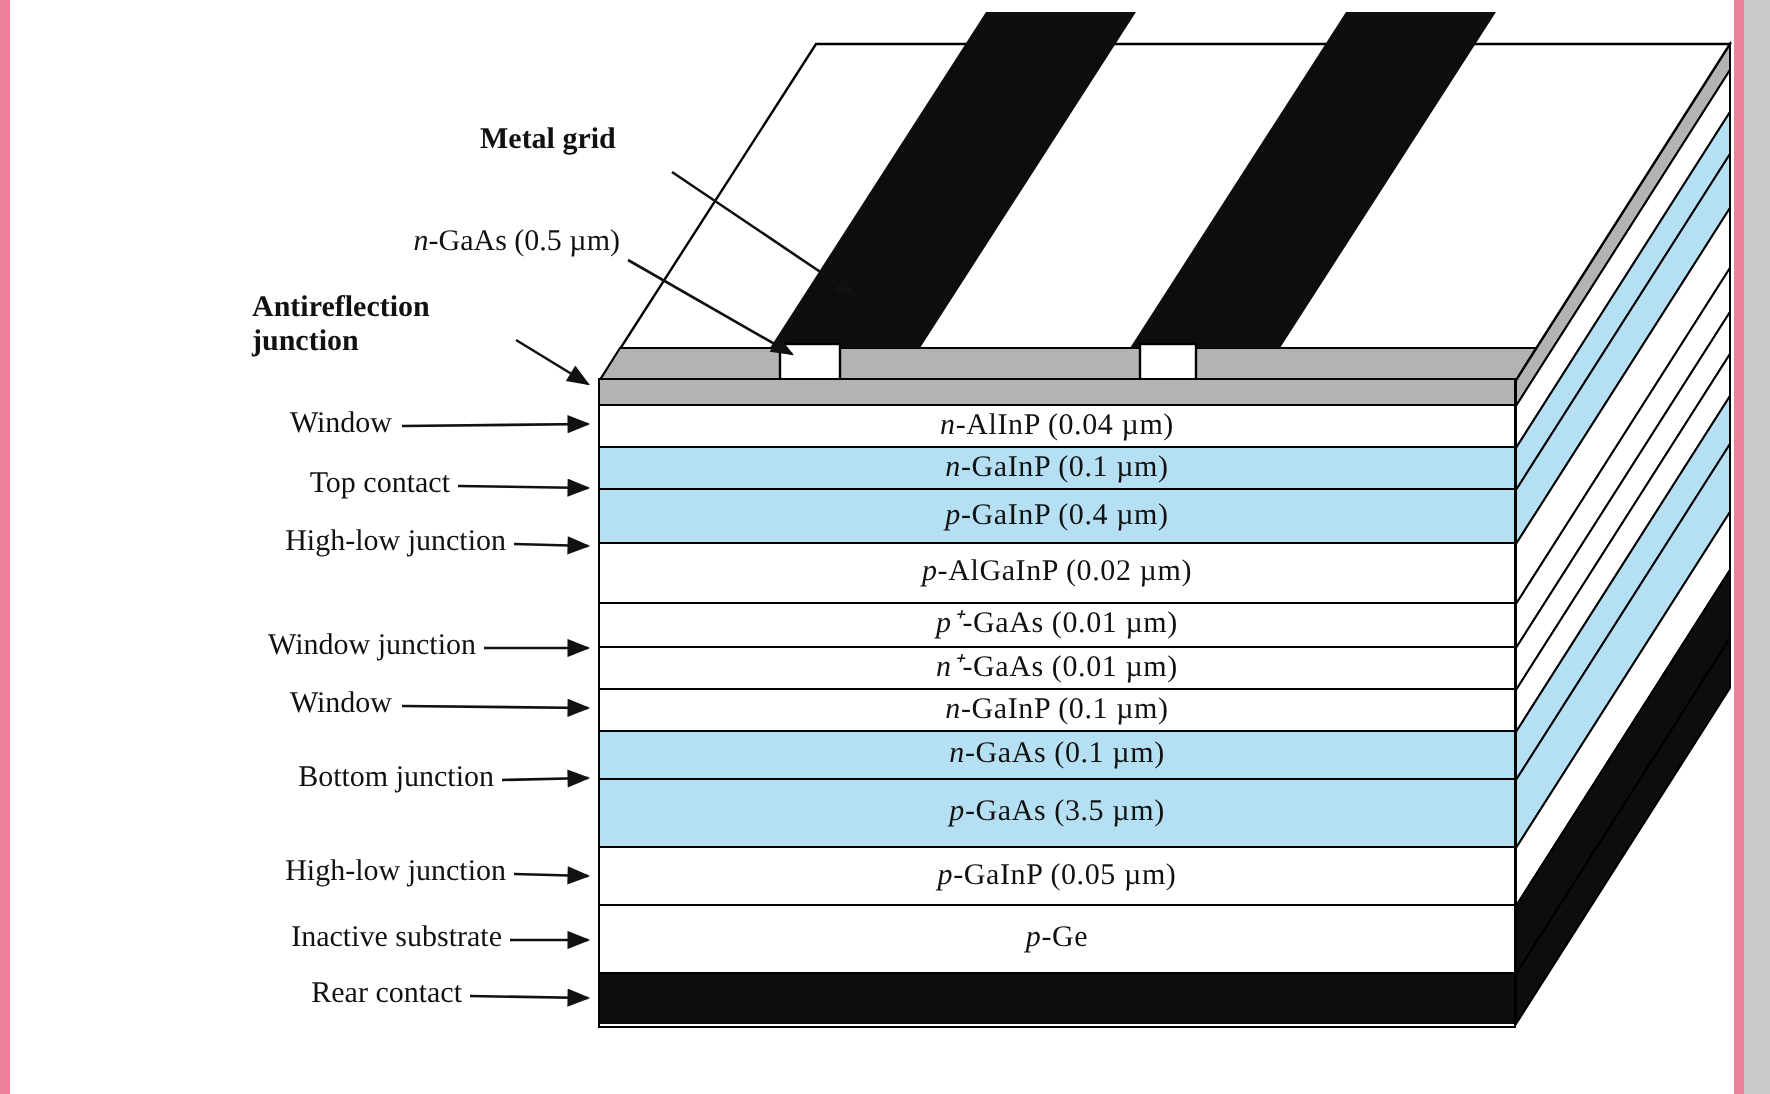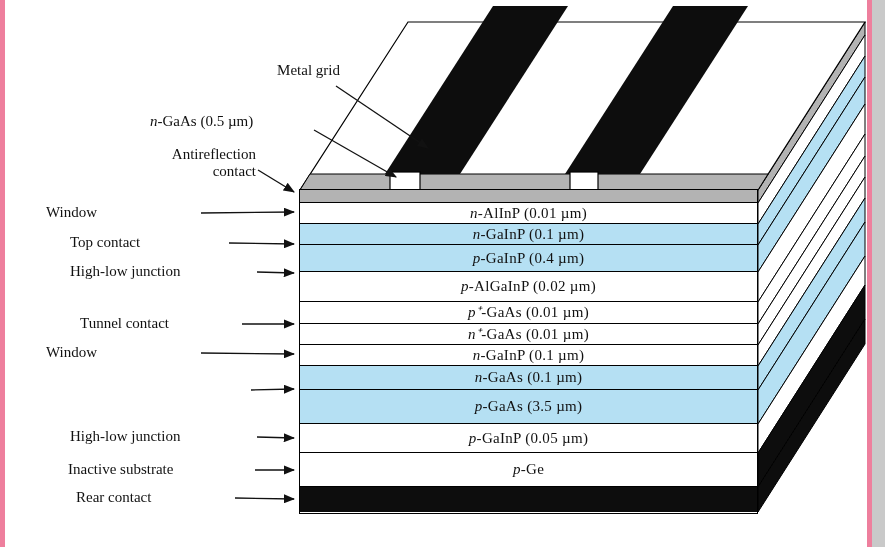--- a/index.html
+++ b/index.html
@@ -17,23 +17,23 @@
     display:flex; align-items:center; justify-content:center;
     border-bottom:1px solid #000; box-sizing:border-box;
     font:15px/15px "Liberation Serif", serif; color:#111; letter-spacing:0.3px;
     white-space:nowrap;
   }
   .layer:last-child { border-bottom:none; }
 
   
   .callout {
     position:absolute; z-index:3; color:#111;
-    font:15px/17px "Liberation Serif", serif; text-align:left; white-space:normal;
+    font:15px/17px "Liberation Serif", serif; text-align:right; white-space:normal;
   }
-  .callout.center { text-align:right; }
+  .callout.center { text-align:left;font-weight:bold; }
   .it { font-style:italic; }
 
   
   .edge { position:absolute; top:0; height:547px; z-index:4; }
   .edge-left  { left:0;  width:5px; }
   .edge-right-pink { left:867px; width:5px; }
   .edge-right-gray { left:872px; width:13px; }
 </style>
 </head>
 <body>
@@ -86,21 +86,21 @@
       <line x1="257" y1="437" x2="294" y2="438" marker-end="url(#arrowhead)"></line>
       <line x1="255" y1="470" x2="294" y2="470" marker-end="url(#arrowhead)"></line>
       <line x1="235" y1="498" x2="294" y2="499" marker-end="url(#arrowhead)"></line>
     </g>
   </svg>
 
   <div class="stack">
     <div class="layer" style="height: 13px; background: rgb(179, 179, 179);"></div>
     <div class="layer" style="height: 21px; background: rgb(255, 255, 255);">
         <span class="it">n</span>
-        <span>-AlInP (0.01 µm)</span>
+        <span>-AlInP (0.04 µm)</span>
       </div>
     <div class="layer" style="height: 21px; background: rgb(181, 224, 243);">
         <span class="it">n</span>
         <span>-GaInP (0.1 µm)</span>
       </div>
     <div class="layer" style="height: 27px; background: rgb(181, 224, 243);">
         <span class="it">p</span>
         <span>-GaInP (0.4 µm)</span>
       </div>
     <div class="layer" style="height: 30px; background: rgb(255, 255, 255);">
@@ -133,26 +133,27 @@
       </div>
     <div class="layer" style="height: 34px; background: rgb(255, 255, 255);">
         <span class="it">p</span>
         <span>-Ge</span>
       </div>
     <div class="layer" style="height: 25px; background: rgb(13, 13, 13);"></div>
   </div>
 
   <div class="callout center" style="top:62px;left:240px;width:100px"><span class="it"></span><span>Metal grid</span></div>
   <div class="callout" style="top:113px;left:150px;width:160px"><span class="it">n</span><span>-GaAs (0.5 µm)</span></div>
-  <div class="callout center" style="top:146px;left:126px;width:130px"><span class="it"></span><span>Antireflection contact</span></div>
+  <div class="callout center" style="top:146px;left:126px;width:130px"><span class="it"></span><span>Antireflection junction</span></div>
   <div class="callout" style="top:204px;left:46px;width:150px"><span class="it"></span><span>Window</span></div>
   <div class="callout" style="top:234px;left:70px;width:155px"><span class="it"></span><span>Top contact</span></div>
   <div class="callout" style="top:263px;left:70px;width:183px"><span class="it"></span><span>High-low junction</span></div>
-  <div class="callout" style="top:315px;left:80px;width:158px"><span class="it"></span><span>Tunnel contact</span></div>
+  <div class="callout" style="top:315px;left:80px;width:158px"><span class="it"></span><span>Window junction</span></div>
   <div class="callout" style="top:344px;left:46px;width:150px"><span class="it"></span><span>Window</span></div>
+  <div class="callout" style="top:381px;left:70px;width:177px"><span class="it"></span><span>Bottom junction</span></div>
   <div class="callout" style="top:428px;left:70px;width:183px"><span class="it"></span><span>High-low junction</span></div>
   <div class="callout" style="top:489px;left:76px;width:155px"><span class="it"></span><span>Rear contact</span></div>
   <div class="callout" style="top:461px;left:68px;width:183px"><span class="it"></span><span>Inactive substrate</span></div>
 
   <div class="edge edge-left" style="background: rgb(238, 127, 157);"></div>
   <div class="edge edge-right-pink" style="background: rgb(238, 127, 157);"></div>
   <div class="edge edge-right-gray" style="background: rgb(201, 201, 201);"></div>
 
 </div>
 

